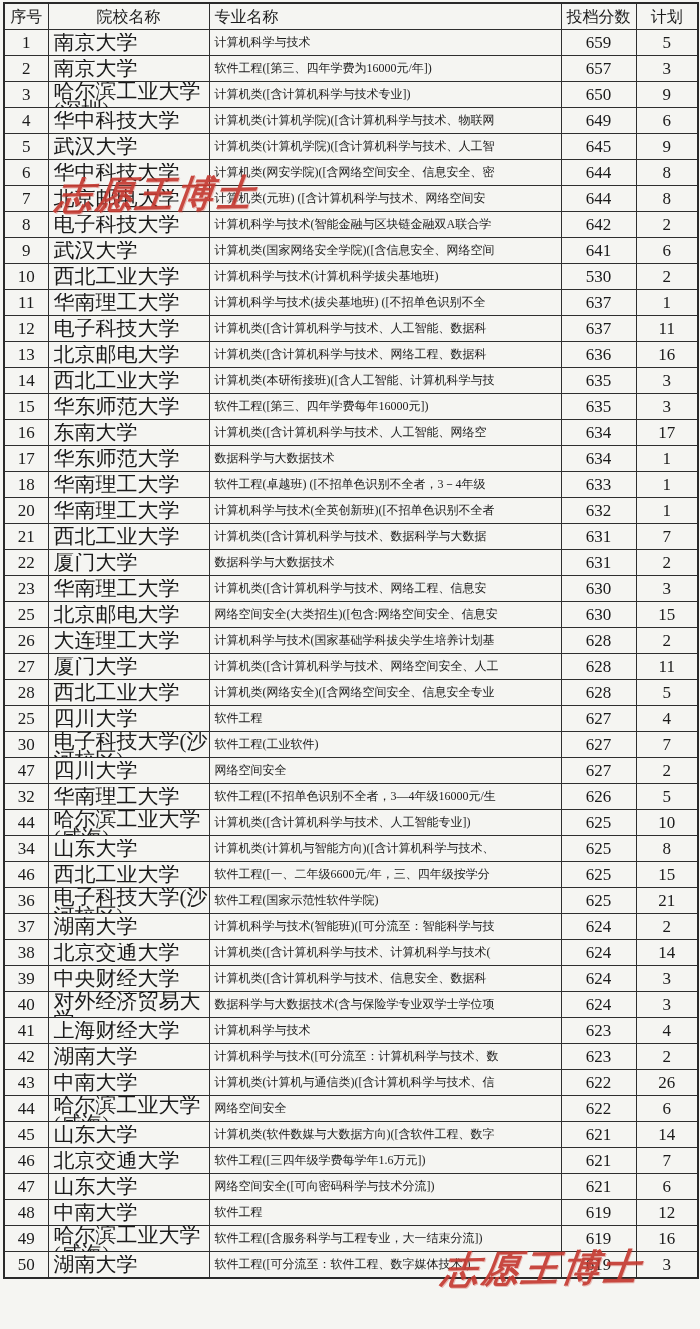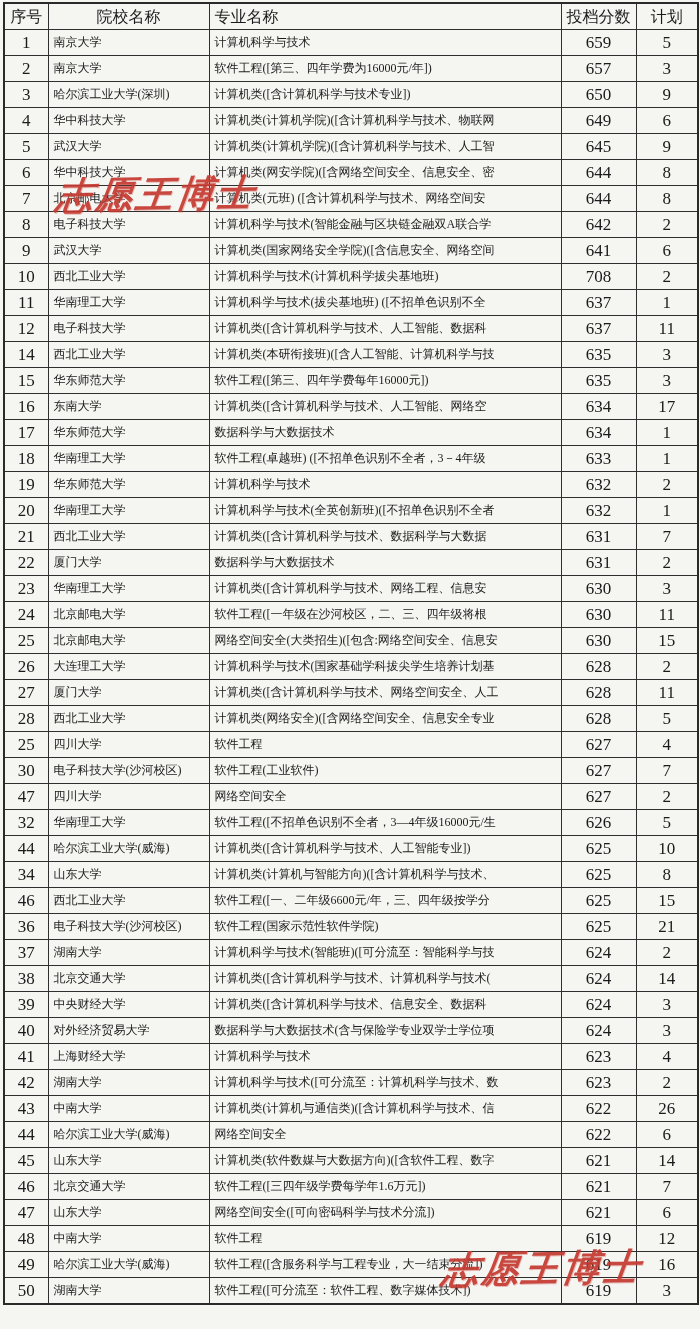--- a/index.html
+++ b/index.html
@@ -50,21 +50,21 @@
   td.score .cell-inner,
   td.plan .cell-inner {
     text-align: center;
     font-size: 17px;
     line-height: 25px;
   }
   td.school .cell-inner {
     text-align: left;
     padding-left: 5px;
     white-space: normal;
-    font-size: 12px;
+    font-size: 21px;
   }
   td.major .cell-inner {
     text-align: left;
     padding-left: 5px;
     white-space: nowrap;
     font-size: 12px;
     line-height: 25px;
   }
 
   .watermark {
@@ -272,21 +272,21 @@
           <td class="seq">
             <div class="cell-inner">10</div>
           </td>
           <td class="school">
             <div class="cell-inner">西北工业大学</div>
           </td>
           <td class="major">
             <div class="cell-inner">计算机科学与技术(计算机科学拔尖基地班)</div>
           </td>
           <td class="score">
-            <div class="cell-inner">708</div>
+            <div class="cell-inner">530</div>
           </td>
           <td class="plan">
             <div class="cell-inner">2</div>
           </td>
         </tr>
         <tr>
           <td class="seq">
             <div class="cell-inner">11</div>
           </td>
           <td class="school">
@@ -314,20 +314,37 @@
           </td>
           <td class="score">
             <div class="cell-inner">637</div>
           </td>
           <td class="plan">
             <div class="cell-inner">11</div>
           </td>
         </tr>
         <tr>
           <td class="seq">
+            <div class="cell-inner">13</div>
+          </td>
+          <td class="school">
+            <div class="cell-inner">北京邮电大学</div>
+          </td>
+          <td class="major">
+            <div class="cell-inner">计算机类([含计算机科学与技术、网络工程、数据科</div>
+          </td>
+          <td class="score">
+            <div class="cell-inner">636</div>
+          </td>
+          <td class="plan">
+            <div class="cell-inner">16</div>
+          </td>
+        </tr>
+        <tr>
+          <td class="seq">
             <div class="cell-inner">14</div>
           </td>
           <td class="school">
             <div class="cell-inner">西北工业大学</div>
           </td>
           <td class="major">
             <div class="cell-inner">计算机类(本研衔接班)([含人工智能、计算机科学与技</div>
           </td>
           <td class="score">
             <div class="cell-inner">635</div>
@@ -399,118 +416,84 @@
           </td>
           <td class="score">
             <div class="cell-inner">633</div>
           </td>
           <td class="plan">
             <div class="cell-inner">1</div>
           </td>
         </tr>
         <tr>
           <td class="seq">
-            <div class="cell-inner">19</div>
-          </td>
-          <td class="school">
-            <div class="cell-inner">华东师范大学</div>
-          </td>
-          <td class="major">
-            <div class="cell-inner">计算机科学与技术</div>
+            <div class="cell-inner">20</div>
+          </td>
+          <td class="school">
+            <div class="cell-inner">华南理工大学</div>
+          </td>
+          <td class="major">
+            <div class="cell-inner">计算机科学与技术(全英创新班)([不招单色识别不全者</div>
           </td>
           <td class="score">
             <div class="cell-inner">632</div>
           </td>
           <td class="plan">
+            <div class="cell-inner">1</div>
+          </td>
+        </tr>
+        <tr>
+          <td class="seq">
+            <div class="cell-inner">21</div>
+          </td>
+          <td class="school">
+            <div class="cell-inner">西北工业大学</div>
+          </td>
+          <td class="major">
+            <div class="cell-inner">计算机类([含计算机科学与技术、数据科学与大数据</div>
+          </td>
+          <td class="score">
+            <div class="cell-inner">631</div>
+          </td>
+          <td class="plan">
+            <div class="cell-inner">7</div>
+          </td>
+        </tr>
+        <tr>
+          <td class="seq">
+            <div class="cell-inner">22</div>
+          </td>
+          <td class="school">
+            <div class="cell-inner">厦门大学</div>
+          </td>
+          <td class="major">
+            <div class="cell-inner">数据科学与大数据技术</div>
+          </td>
+          <td class="score">
+            <div class="cell-inner">631</div>
+          </td>
+          <td class="plan">
             <div class="cell-inner">2</div>
           </td>
         </tr>
         <tr>
           <td class="seq">
-            <div class="cell-inner">20</div>
+            <div class="cell-inner">23</div>
           </td>
           <td class="school">
             <div class="cell-inner">华南理工大学</div>
           </td>
           <td class="major">
-            <div class="cell-inner">计算机科学与技术(全英创新班)([不招单色识别不全者</div>
-          </td>
-          <td class="score">
-            <div class="cell-inner">632</div>
-          </td>
-          <td class="plan">
-            <div class="cell-inner">1</div>
-          </td>
-        </tr>
-        <tr>
-          <td class="seq">
-            <div class="cell-inner">21</div>
-          </td>
-          <td class="school">
-            <div class="cell-inner">西北工业大学</div>
-          </td>
-          <td class="major">
-            <div class="cell-inner">计算机类([含计算机科学与技术、数据科学与大数据</div>
-          </td>
-          <td class="score">
-            <div class="cell-inner">631</div>
-          </td>
-          <td class="plan">
-            <div class="cell-inner">7</div>
-          </td>
-        </tr>
-        <tr>
-          <td class="seq">
-            <div class="cell-inner">22</div>
-          </td>
-          <td class="school">
-            <div class="cell-inner">厦门大学</div>
-          </td>
-          <td class="major">
-            <div class="cell-inner">数据科学与大数据技术</div>
-          </td>
-          <td class="score">
-            <div class="cell-inner">631</div>
-          </td>
-          <td class="plan">
-            <div class="cell-inner">2</div>
-          </td>
-        </tr>
-        <tr>
-          <td class="seq">
-            <div class="cell-inner">23</div>
-          </td>
-          <td class="school">
-            <div class="cell-inner">华南理工大学</div>
-          </td>
-          <td class="major">
             <div class="cell-inner">计算机类([含计算机科学与技术、网络工程、信息安</div>
           </td>
           <td class="score">
             <div class="cell-inner">630</div>
           </td>
           <td class="plan">
             <div class="cell-inner">3</div>
-          </td>
-        </tr>
-        <tr>
-          <td class="seq">
-            <div class="cell-inner">24</div>
-          </td>
-          <td class="school">
-            <div class="cell-inner">北京邮电大学</div>
-          </td>
-          <td class="major">
-            <div class="cell-inner">软件工程([一年级在沙河校区，二、三、四年级将根</div>
-          </td>
-          <td class="score">
-            <div class="cell-inner">630</div>
-          </td>
-          <td class="plan">
-            <div class="cell-inner">11</div>
           </td>
         </tr>
         <tr>
           <td class="seq">
             <div class="cell-inner">25</div>
           </td>
           <td class="school">
             <div class="cell-inner">北京邮电大学</div>
           </td>
           <td class="major">

